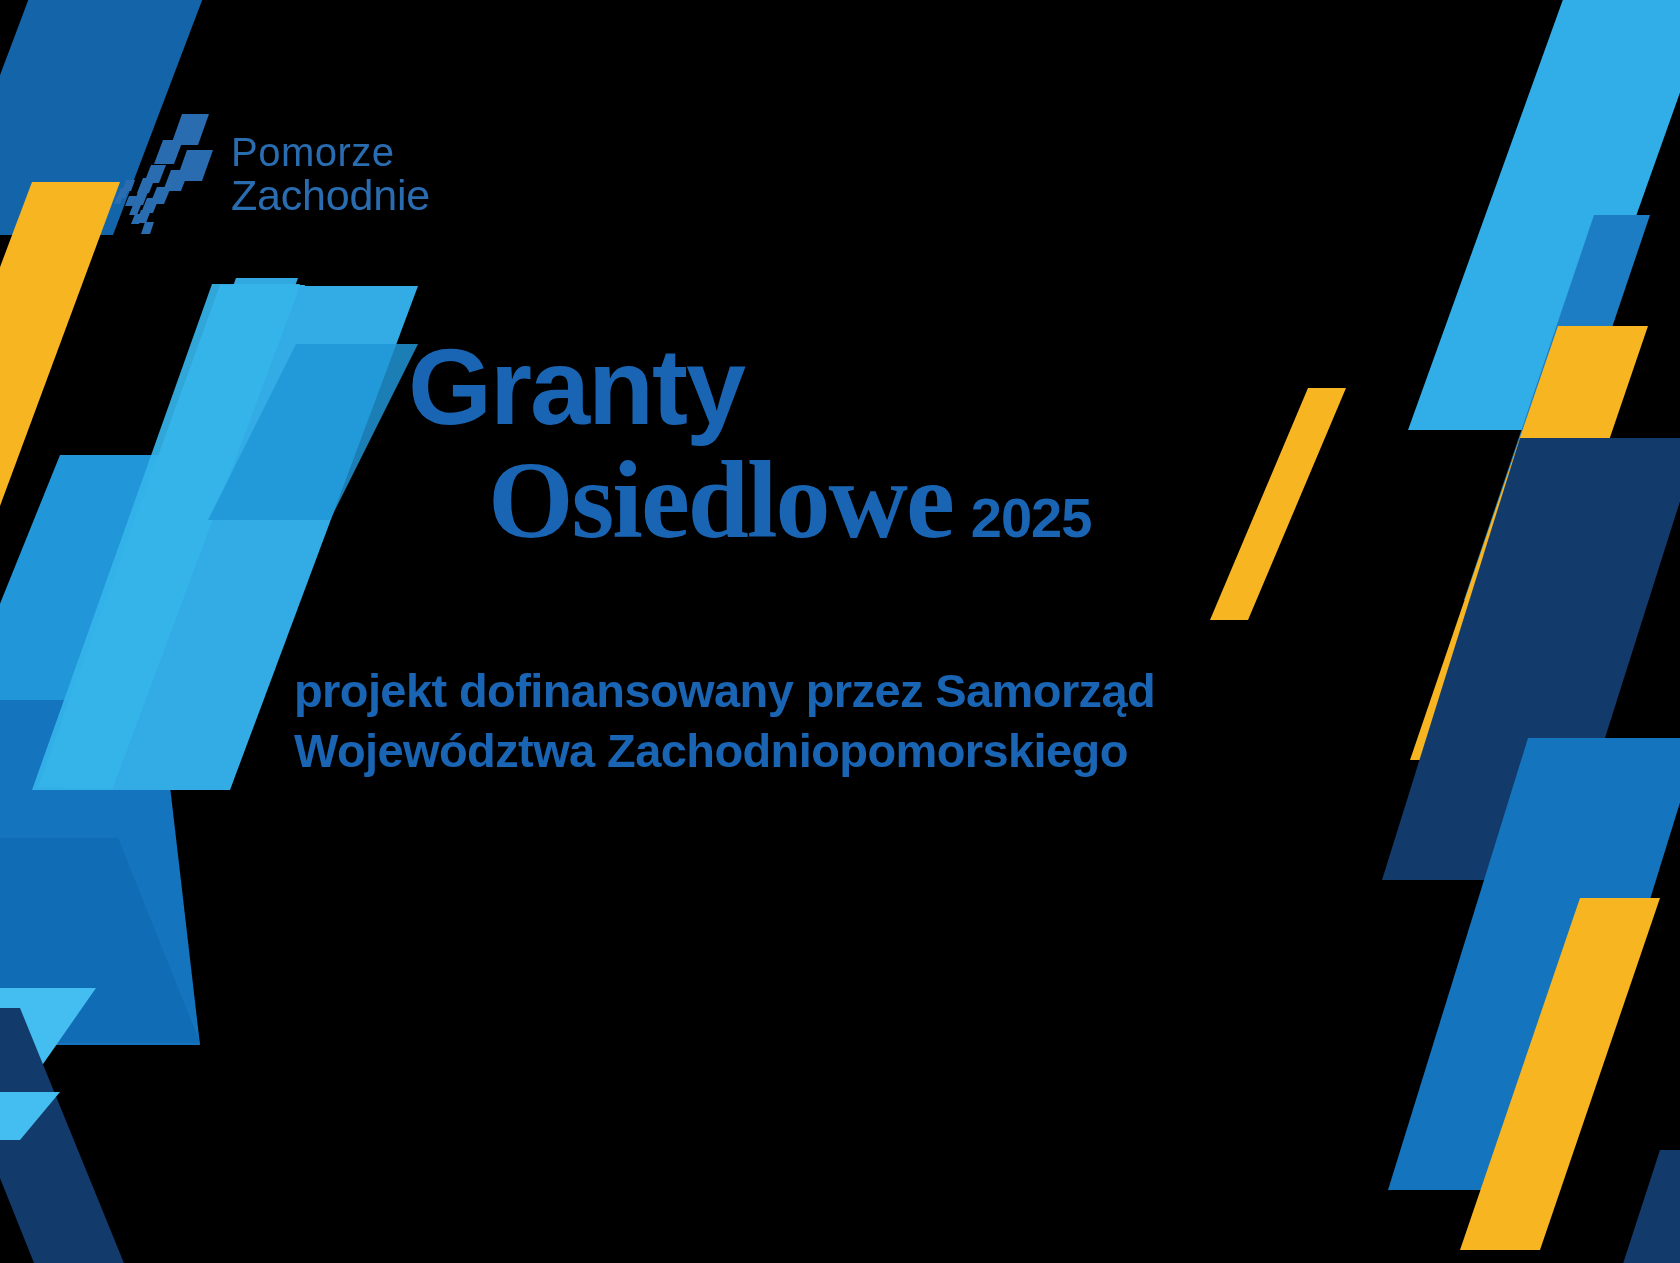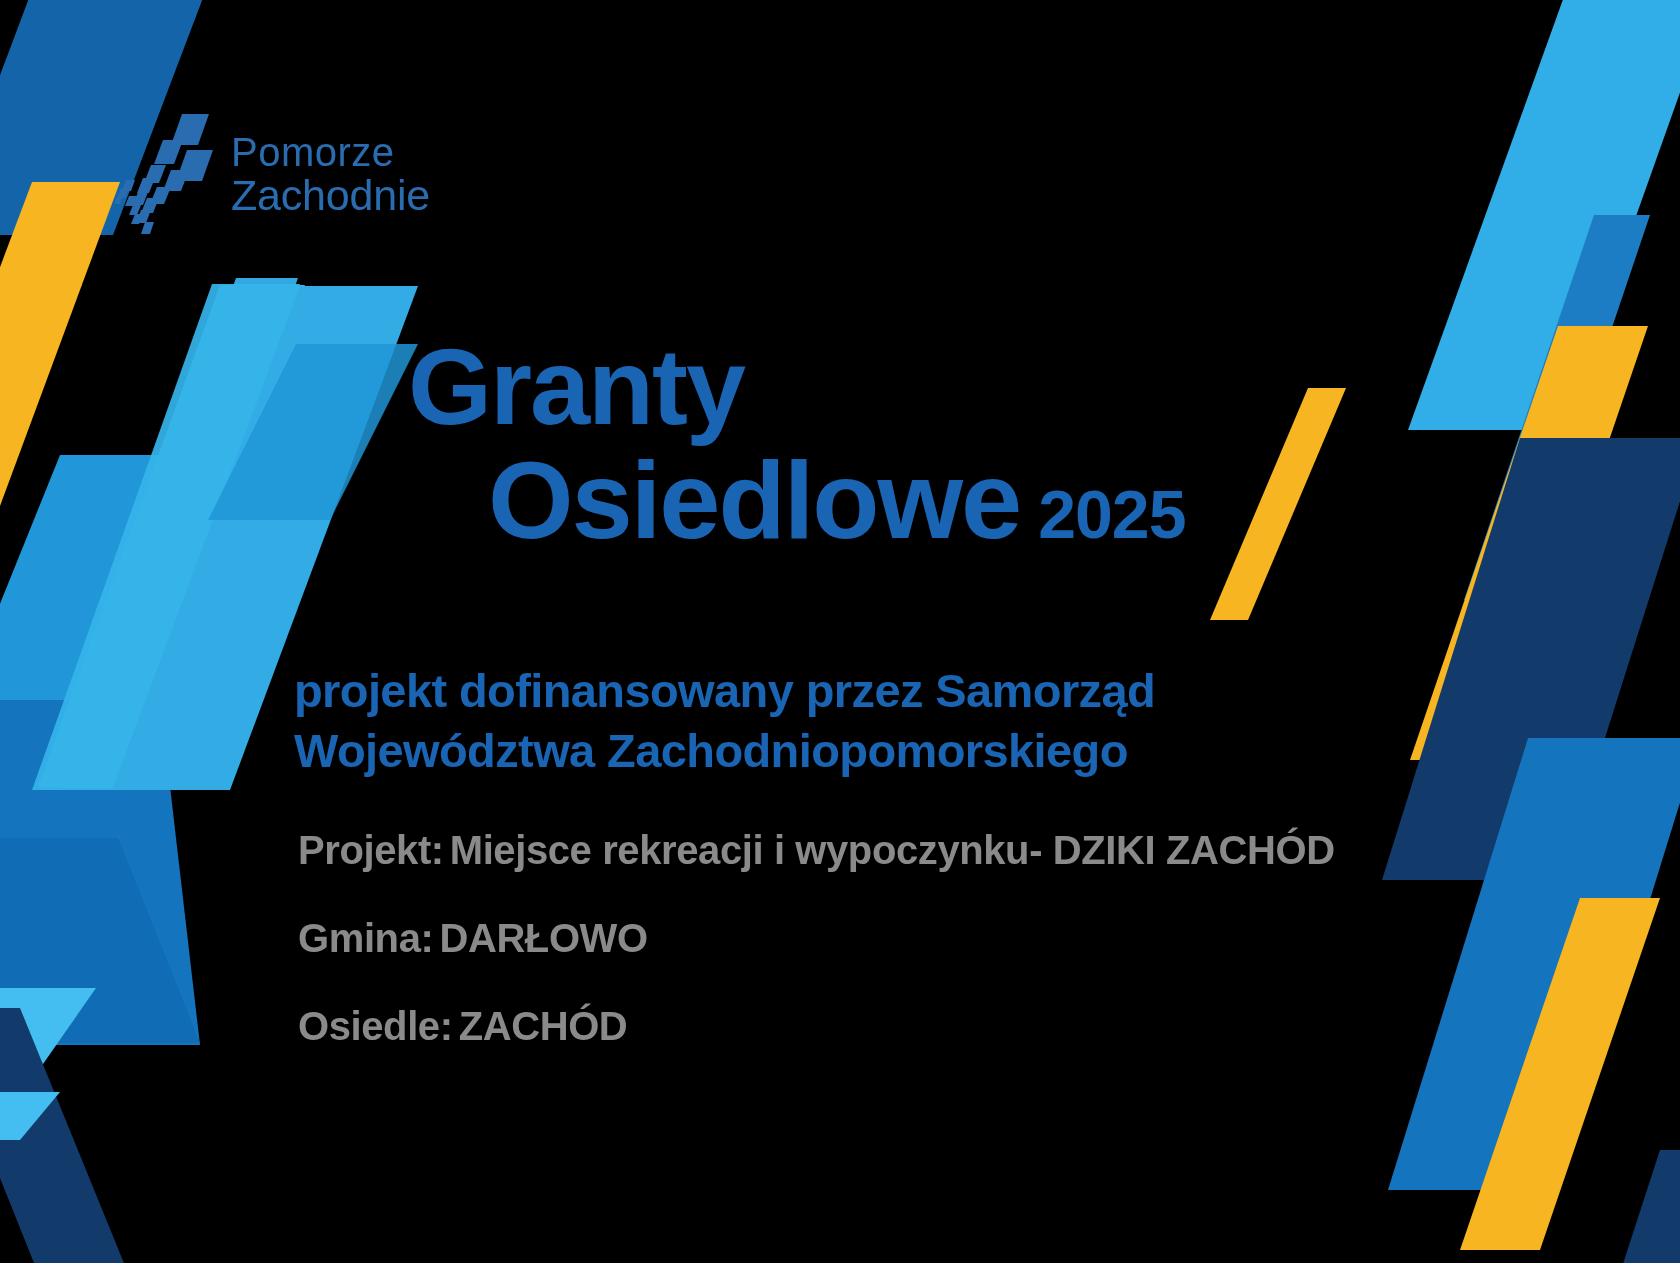--- a/index.html
+++ b/index.html
@@ -79,23 +79,24 @@
     letter-spacing: -2px;
   }
   .hl-osiedlowe-wrap {
     margin-left: 80px;
     margin-top: -6px;
   }
   .hl-osiedlowe {
     font-size: 110px;
     line-height: 120px;
     letter-spacing: -2px;
+    font-family: Liberation Serif, serif;
   }
   .hl-year {
-    font-size: 68px;
+    font-size: 56px;
     letter-spacing: -1px;
     margin-left: 18px;
   }
   
   #subtitle {
     position: absolute;
     left: 294px;
     top: 661px;
     width: 1030px;
     color: #1a64b4;
@@ -217,25 +218,14 @@
     <div class="hl-row hl-osiedlowe-wrap">
       <span class="hl-osiedlowe">Osiedlowe</span><span class="hl-year">2025</span>
     </div>
   </div>
 
   <div id="subtitle">
     <div>projekt dofinansowany przez Samorząd</div>
     <div>Województwa Zachodniopomorskiego</div>
   </div>
 
-  <div id="details">
-    <div class="detail-row r1">
-      <span class="detail-label">Projekt:</span><span class="detail-value">Miejsce rekreacji i wypoczynku- DZIKI ZACHÓD</span>
-    </div>
-    <div class="detail-row r2">
-      <span class="detail-label">Gmina:</span><span class="detail-value">DARŁOWO</span>
-    </div>
-    <div class="detail-row r3">
-      <span class="detail-label">Osiedle:</span><span class="detail-value">ZACHÓD</span>
-    </div>
-  </div>
 
 </div>
 
 </body></html>

